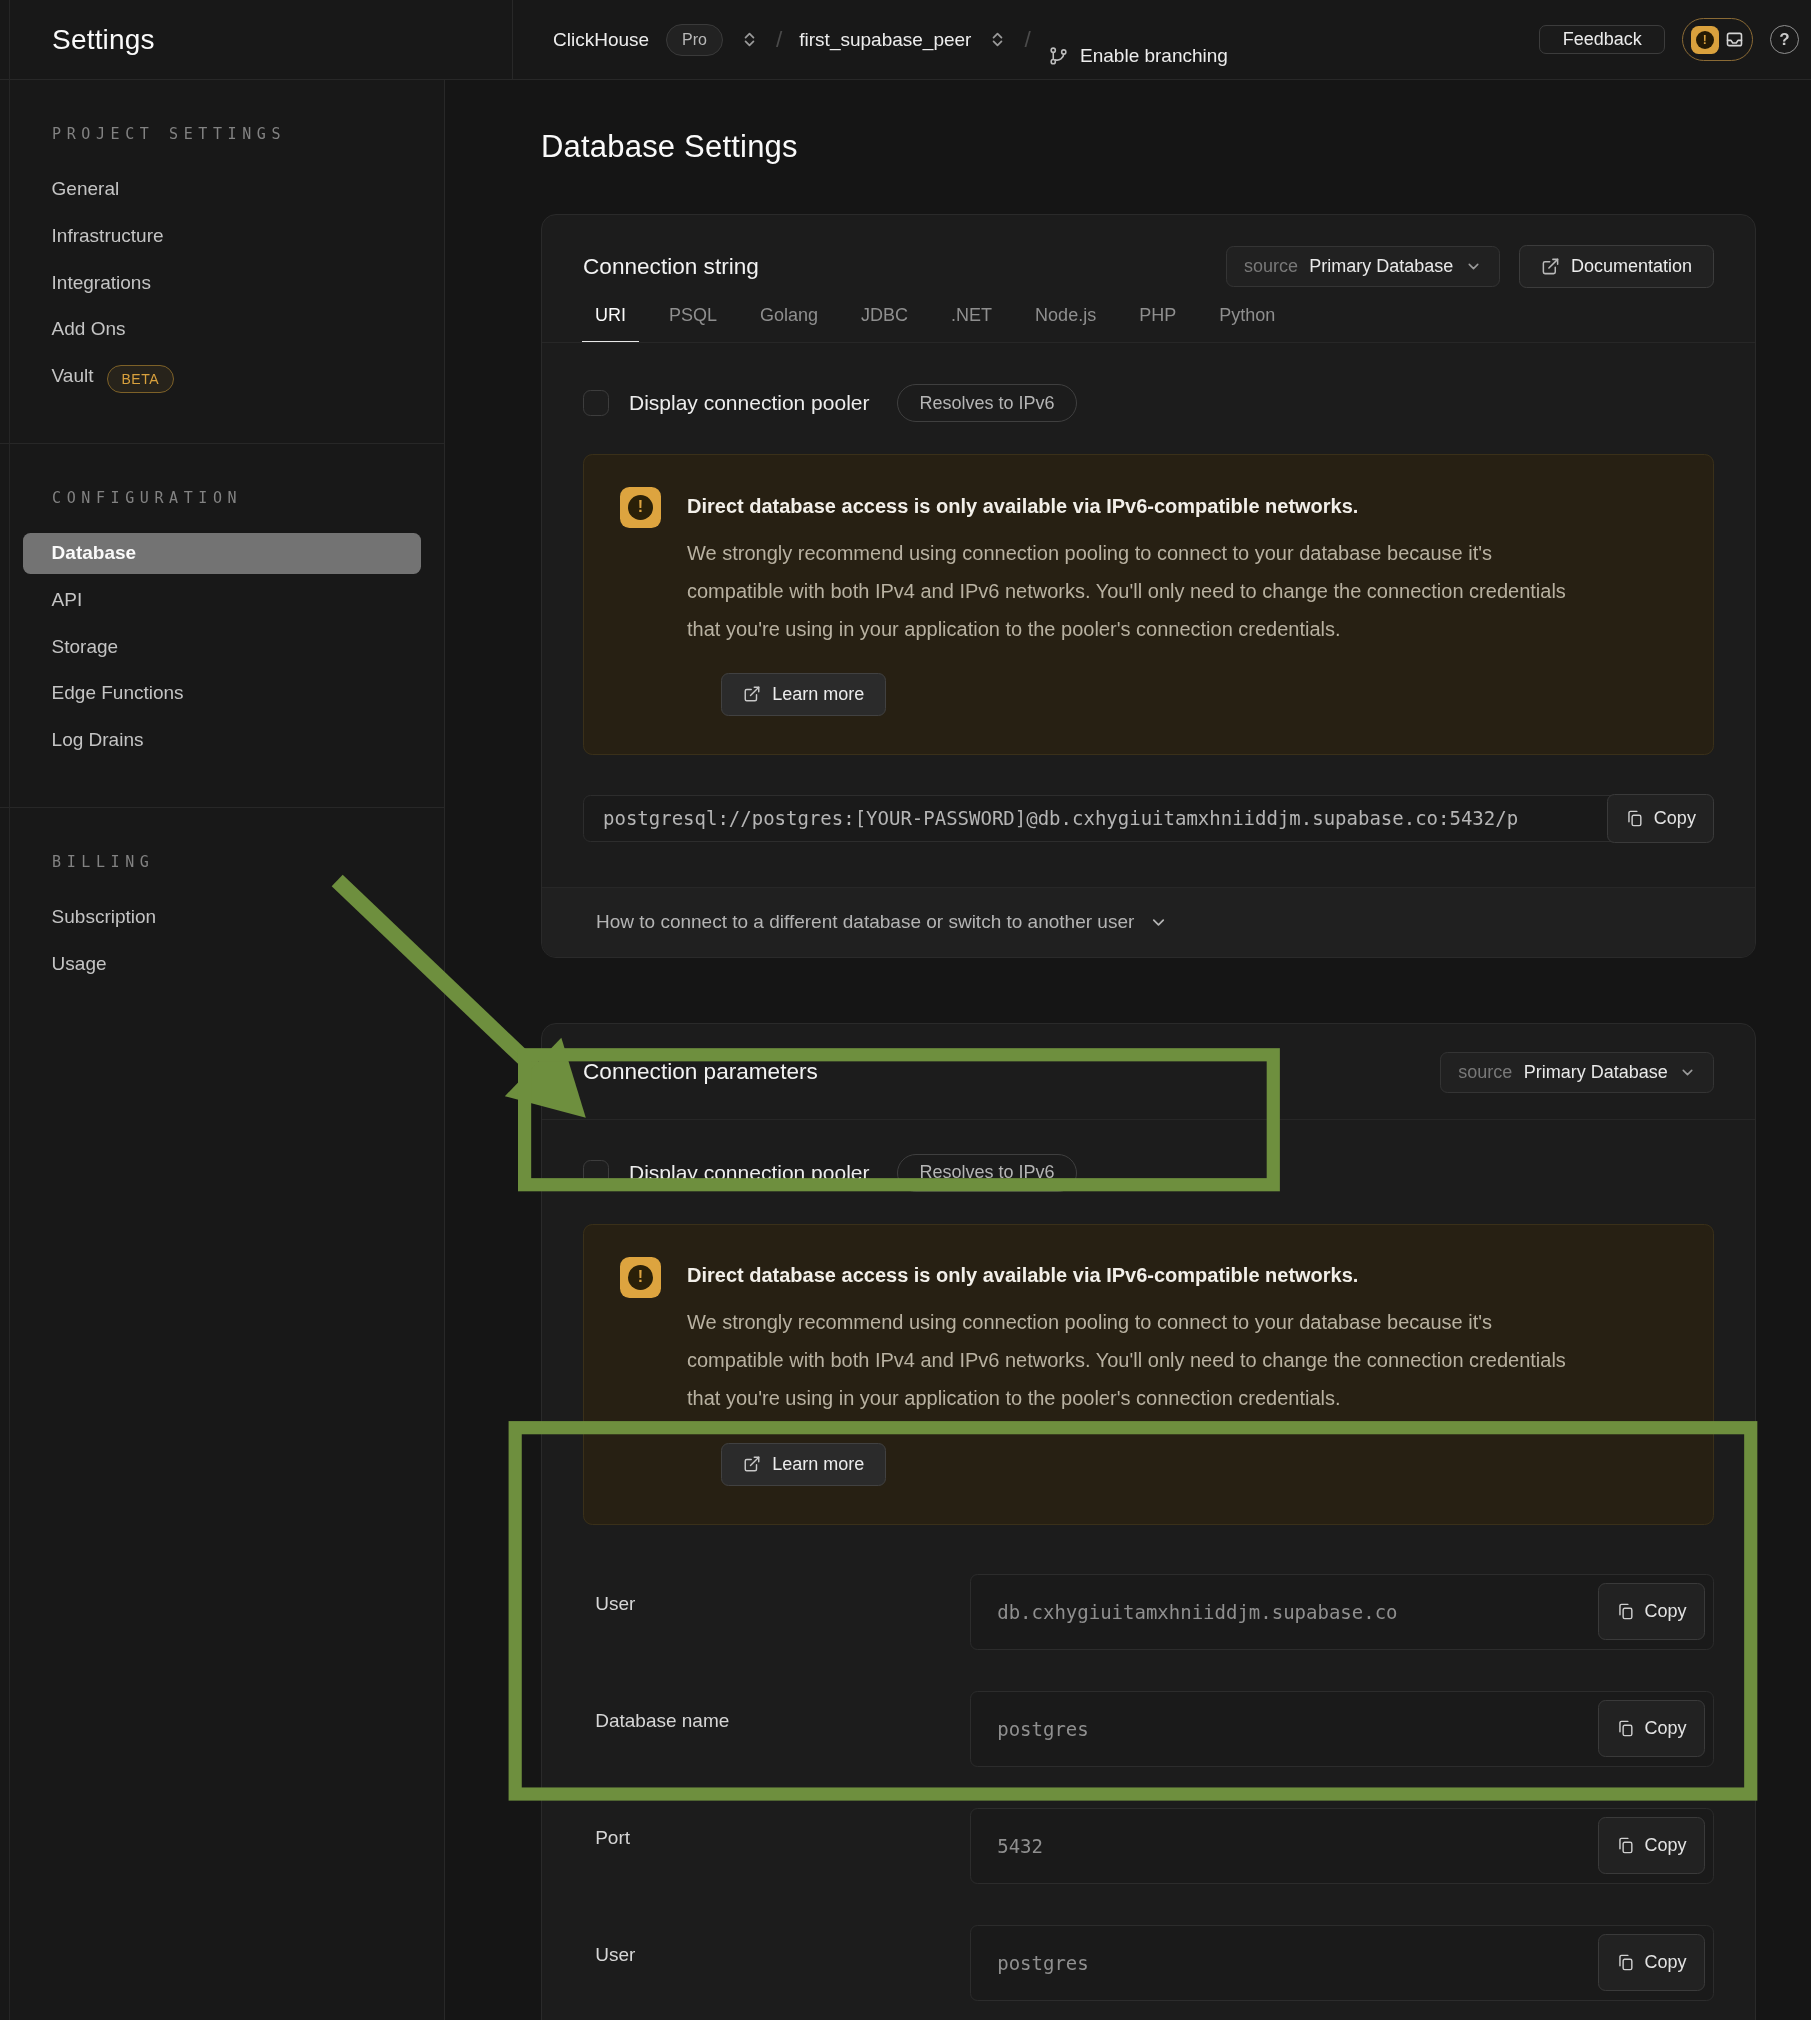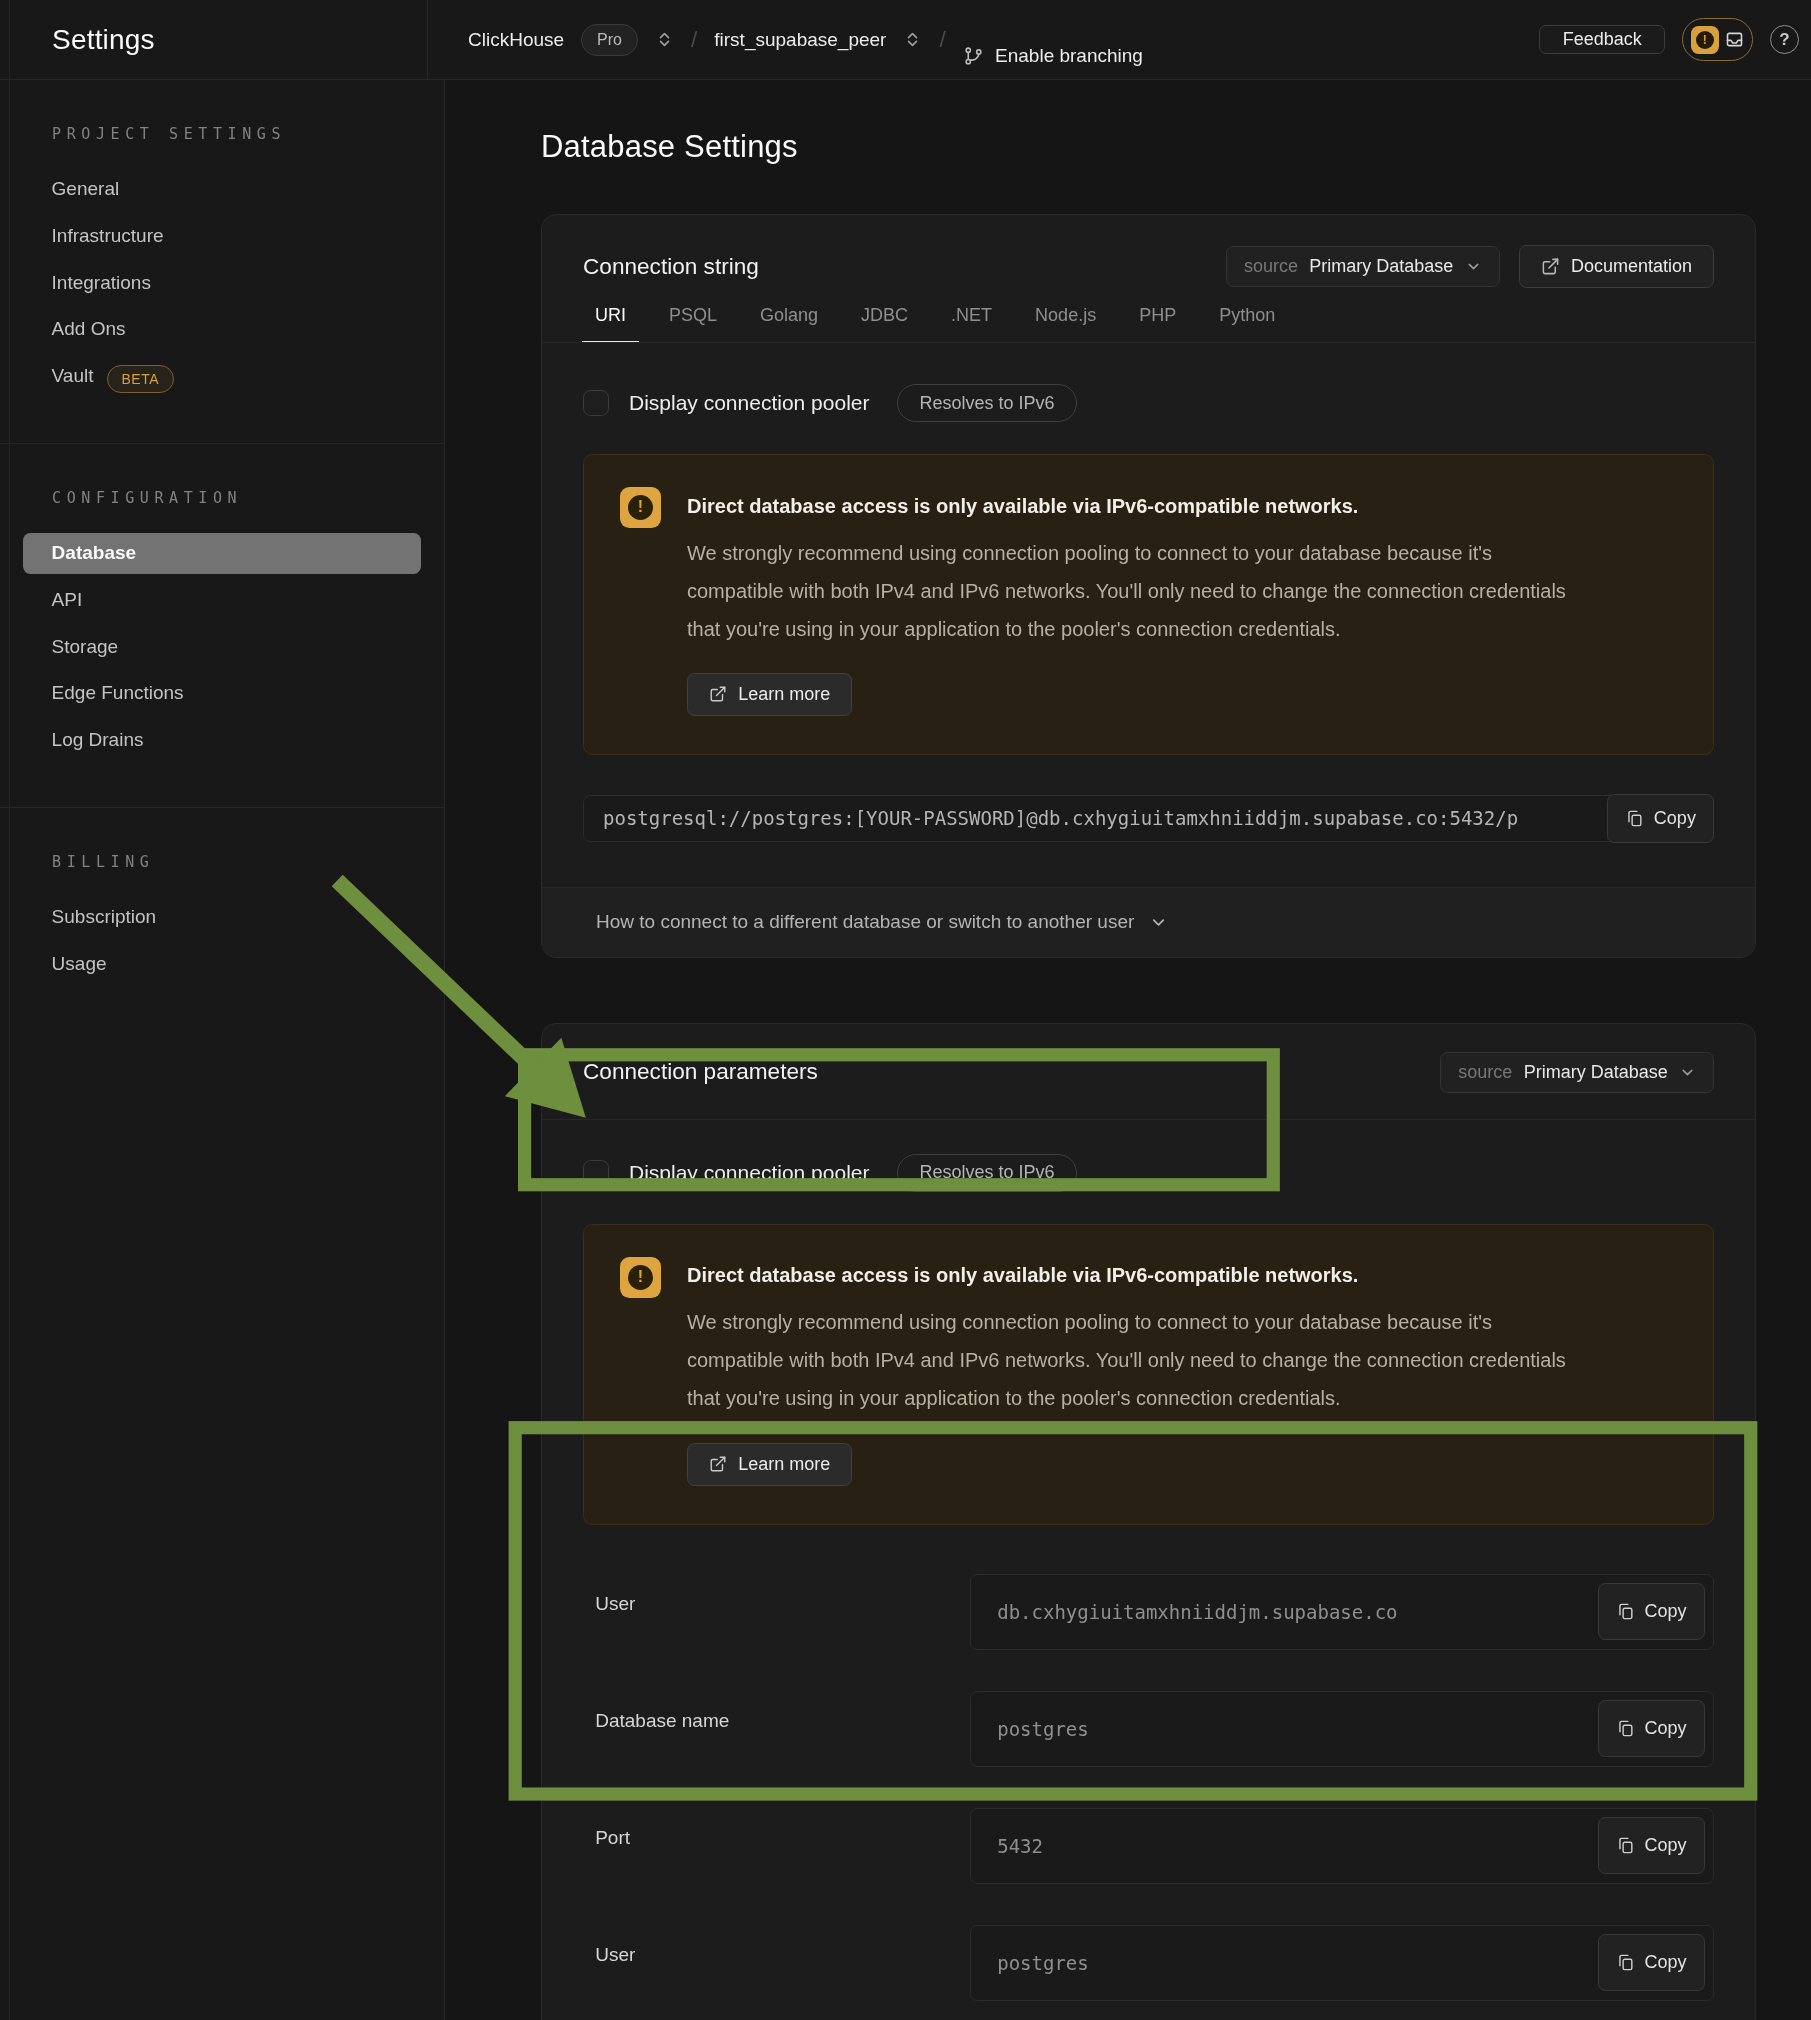--- a/index.html
+++ b/index.html
@@ -4,21 +4,21 @@
 <style>
   * { margin:0; padding:0; box-sizing:border-box; }
   html,body { background:#0d0d0d; }
   body { width:1812px; height:2021px; font-family:"Liberation Sans", sans-serif; overflow:hidden; }
   .app { position:relative; width:1812px; height:2021px; background:#151515; overflow:hidden; }
   .rail { position:absolute; left:8.5px; top:0; bottom:0; width:0.9px; background:#262626; z-index:5; }
 
   
   .topbar { position:absolute; top:0; left:0; right:0; height:80px; background:#181818;
             border-bottom:0.9px solid #282828; display:flex; align-items:center; z-index:4; }
-  .topbar-left { width:428px; height:100%; display:flex; align-items:center; padding-left:52px;
+  .topbar-left { width:513px; height:100%; display:flex; align-items:center; padding-left:52px;
                  border-right:0.9px solid #282828; flex:none; }
   .app-title { color:#fafafa; font-size:28px; font-weight:500; letter-spacing:0.2px; }
   .topbar-center { flex:1; display:flex; align-items:center; gap:17px; padding-left:40px; min-width:0; }
   .crumb-org { color:#ededed; font-size:19px; }
   .pill-badge { display:inline-flex; align-items:center; height:32px; padding:0 15px; border-radius:16px;
                 border:0.9px solid #3a3a3a; background:#222222; color:#b9b9b9; font-size:16px; }
   .sep { color:#4a4a4a; font-size:22.6px; font-weight:300; }
   .crumb-project { color:#ededed; font-size:19px; }
   .branch-item { display:flex; align-items:center; gap:11.3px; color:#ededed; font-size:19px; cursor:pointer;margin-top:32px; }
   .topbar-right { display:flex; align-items:center; gap:17px; padding-right:13px; }
@@ -84,21 +84,21 @@
   .warning { margin-top:32px; background:#272013; border:0.9px solid #3a3019; border-radius:9.4px;
              padding:32px 38px 38px 36px; display:flex; gap:26px; }
   .alert-badge { width:41px; height:41px; border-radius:9.4px; background:#dda43f; display:flex;
                  align-items:center; justify-content:center; flex:none; }
   .alert-badge-inner { width:25.4px; height:25.4px; border-radius:50%; background:#2a2008; color:#dda43f;
                        font-weight:700; font-size:16px; display:flex; align-items:center; justify-content:center; }
   .warning-title { color:#f2efe9; font-size:20px; font-weight:700; margin-top:7.5px; }
   .warning-body { color:#b8b1a1; font-size:20px; line-height:38px; margin-top:16px; max-width:895px; }
   .btn-learn { display:inline-flex; align-items:center; gap:11.3px; height:43px; padding:0 21px; margin-top:25.4px;
                background:#2b2b2b; border:0.9px solid #414141; border-radius:7.5px; color:#ececec; font-size:18px;
-               cursor:pointer; }
+               cursor:pointer;margin-left:34px; }
 
   .code-row { position:relative; margin-top:40px; height:47px; background:#1a1a1a; border:0.9px solid #2d2d2d;
               border-radius:7.5px; display:flex; align-items:center; padding:0 122px 0 19px; }
   .code-text { font-family:"DejaVu Sans Mono", monospace; font-size:19px; color:#b5b5b5; white-space:nowrap;
                overflow:hidden; }
   .copy-btn { display:flex; align-items:center; gap:9.4px; background:#222222; border:0.9px solid #3a3a3a;
               border-radius:7.5px; color:#e3e3e3; font-size:18px; padding:0 17px; cursor:pointer; }
   .code-row .copy-btn { position:absolute; right:-0.9px; top:-1.9px; bottom:-1.9px; }
 
   .card-foot { border-top:0.9px solid #272727; background:#202020; height:70px; display:flex;

